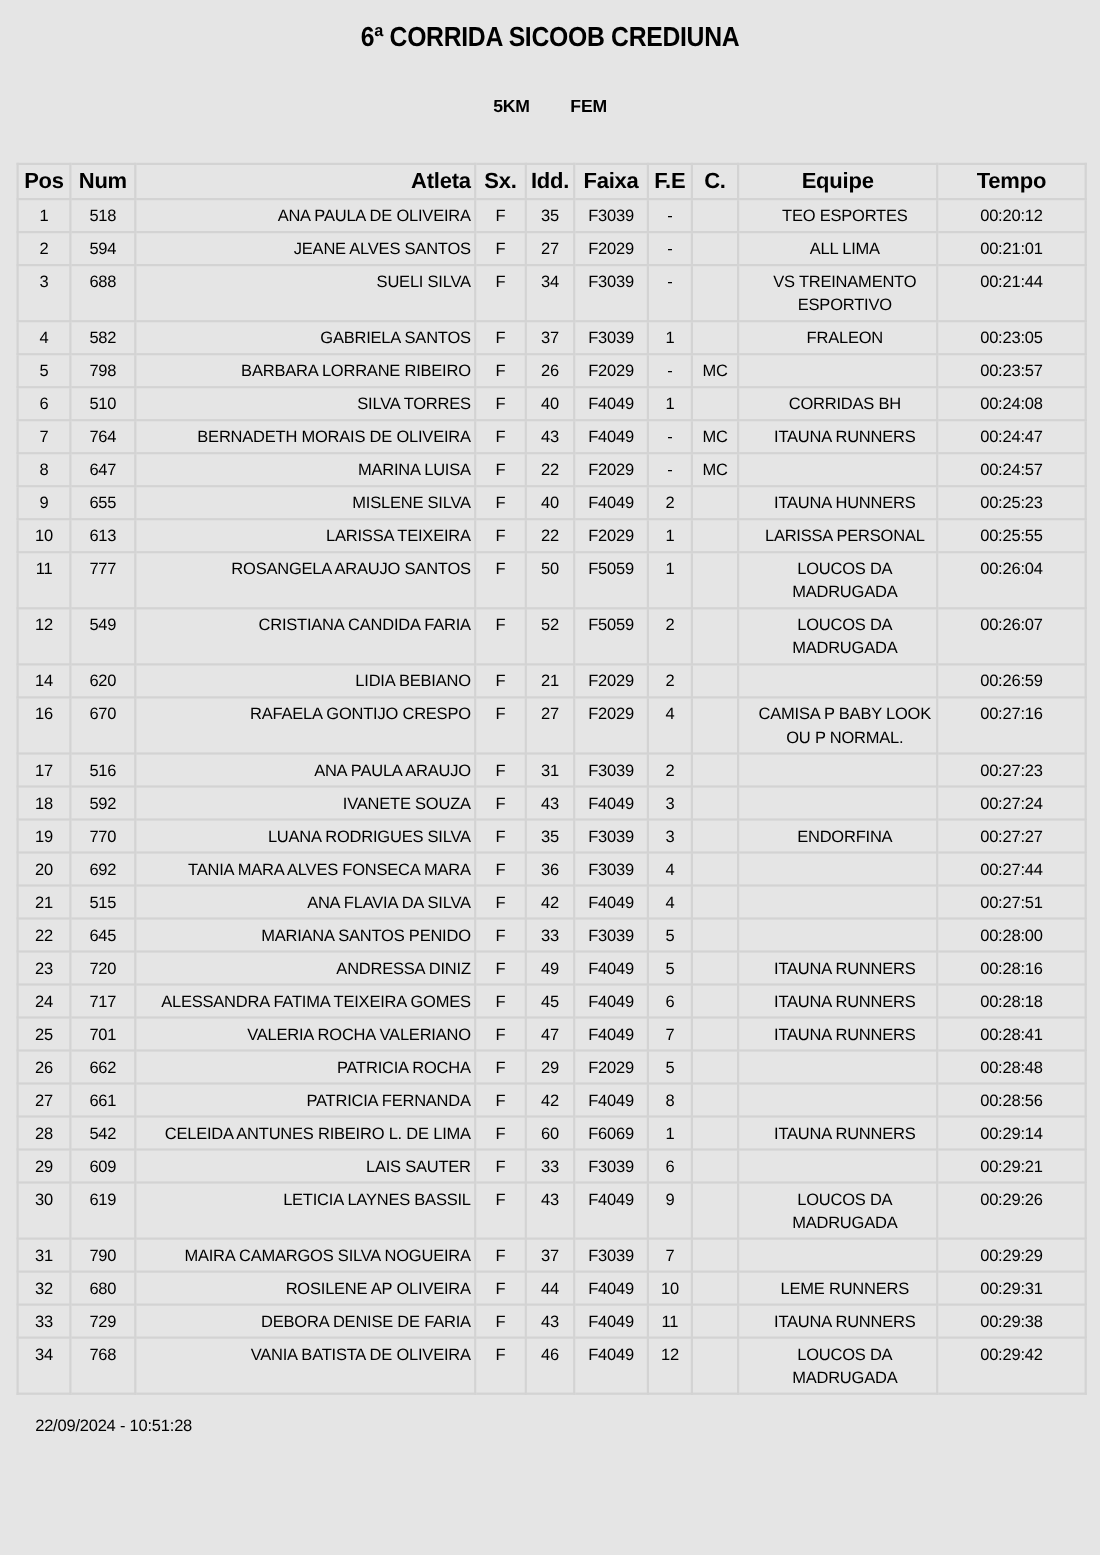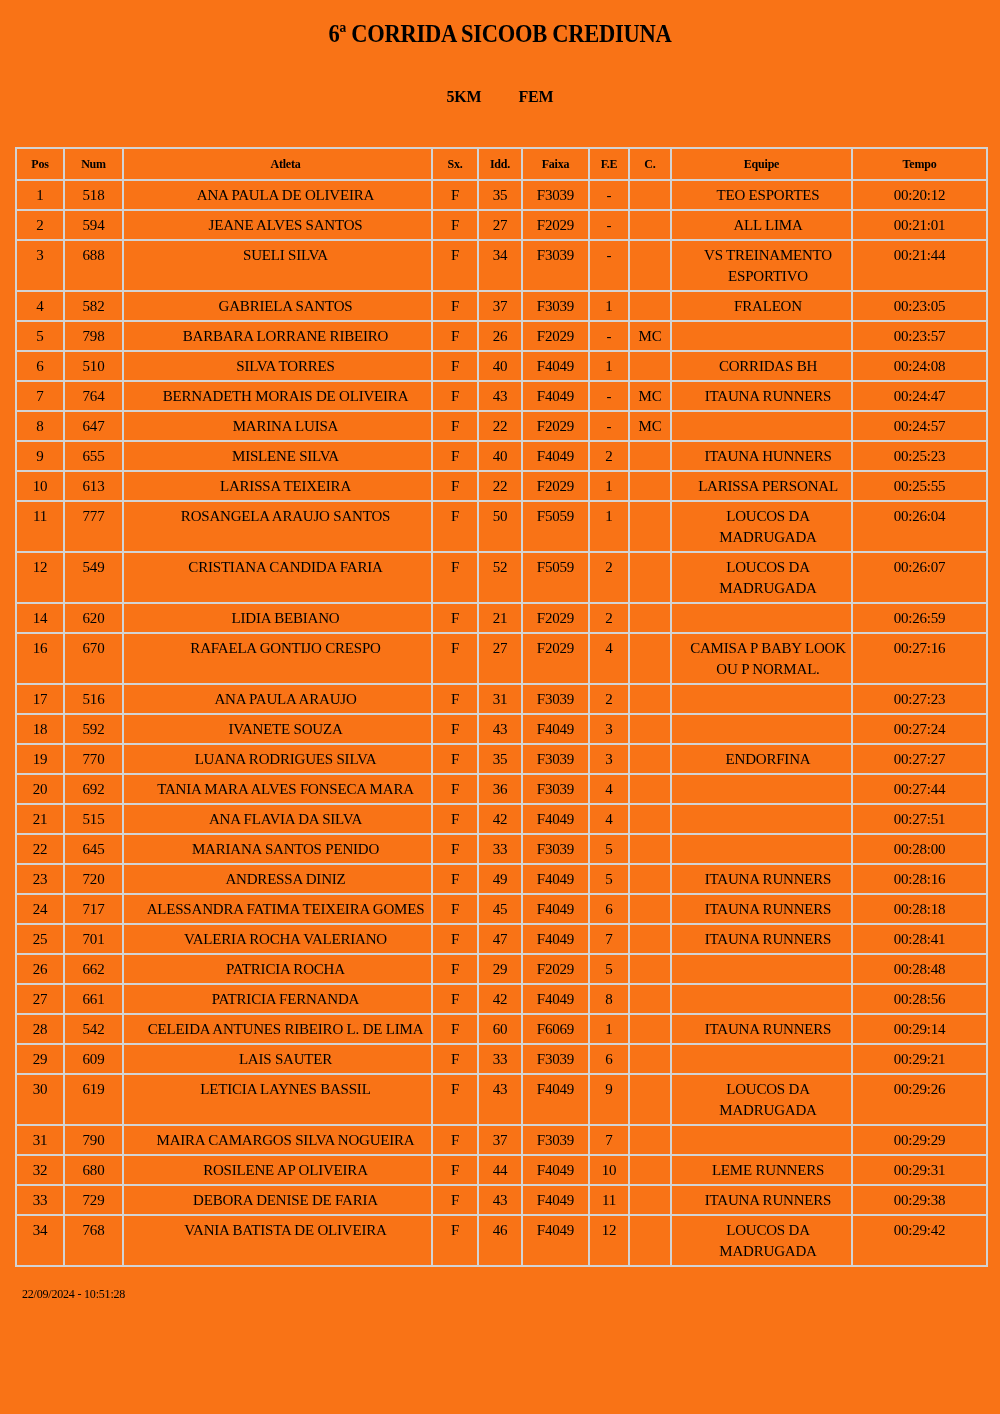--- a/index.html
+++ b/index.html
@@ -6,23 +6,22 @@
   html, body {
     margin: 0; padding: 0;
     background: #ffffff;
     color: #000000;
     font-family: "Liberation Sans", "DejaVu Sans", sans-serif;
   }
   .page {
     position: relative;
     width: 1000px;
     height: 1414px;
-    background: #f97316;
+    background: #e5e5e5;
     overflow: hidden;
-    font-family: Liberation Serif, serif;
   }
   .title {
     margin: 0;
     padding-top: 20px;
     text-align: center;
     font-size: 25px;
     font-weight: bold;
     letter-spacing: -0.3px;
     transform: scaleX(0.9);
     transform-origin: 50% 50%;
@@ -39,44 +38,44 @@
     border-collapse: collapse;
     table-layout: fixed;
     width: 971px;
     margin: 41px 0 0 15px;
   }
   .results th, .results td {
     border: 2px solid #d3d3d3;
     overflow: hidden;
   }
   .results th {
-    font-size: 12px;
+    font-size: 20px;
     font-weight: bold;
     line-height: 22px;
     padding: 4px 3px;
     text-align: center;
     letter-spacing: -0.2px;
   }
   .results td {
     font-size: 15px;
     line-height: 21px;
     padding: 4px 3px 3px;
     vertical-align: top;
     text-align: center;
     letter-spacing: -0.2px;
   }
   .results th.left, .results td.left {
-    text-align: center;
+    text-align: right;
     padding-left: 19px;
     margin-left: 17px;
   }
   .results td.equipe { white-space: pre-line; padding-left: 16px; }
   .footer {
-    margin: 20px 0 0 22px;
-    font-size: 12px;
+    margin: 20px 0 0 32px;
+    font-size: 15px;
     letter-spacing: -0.2px;
   }
 </style>
 </head>
 <body>
 
 <div class="page">
 
   <h1 class="title">6ª CORRIDA SICOOB CREDIUNA</h1>
 

